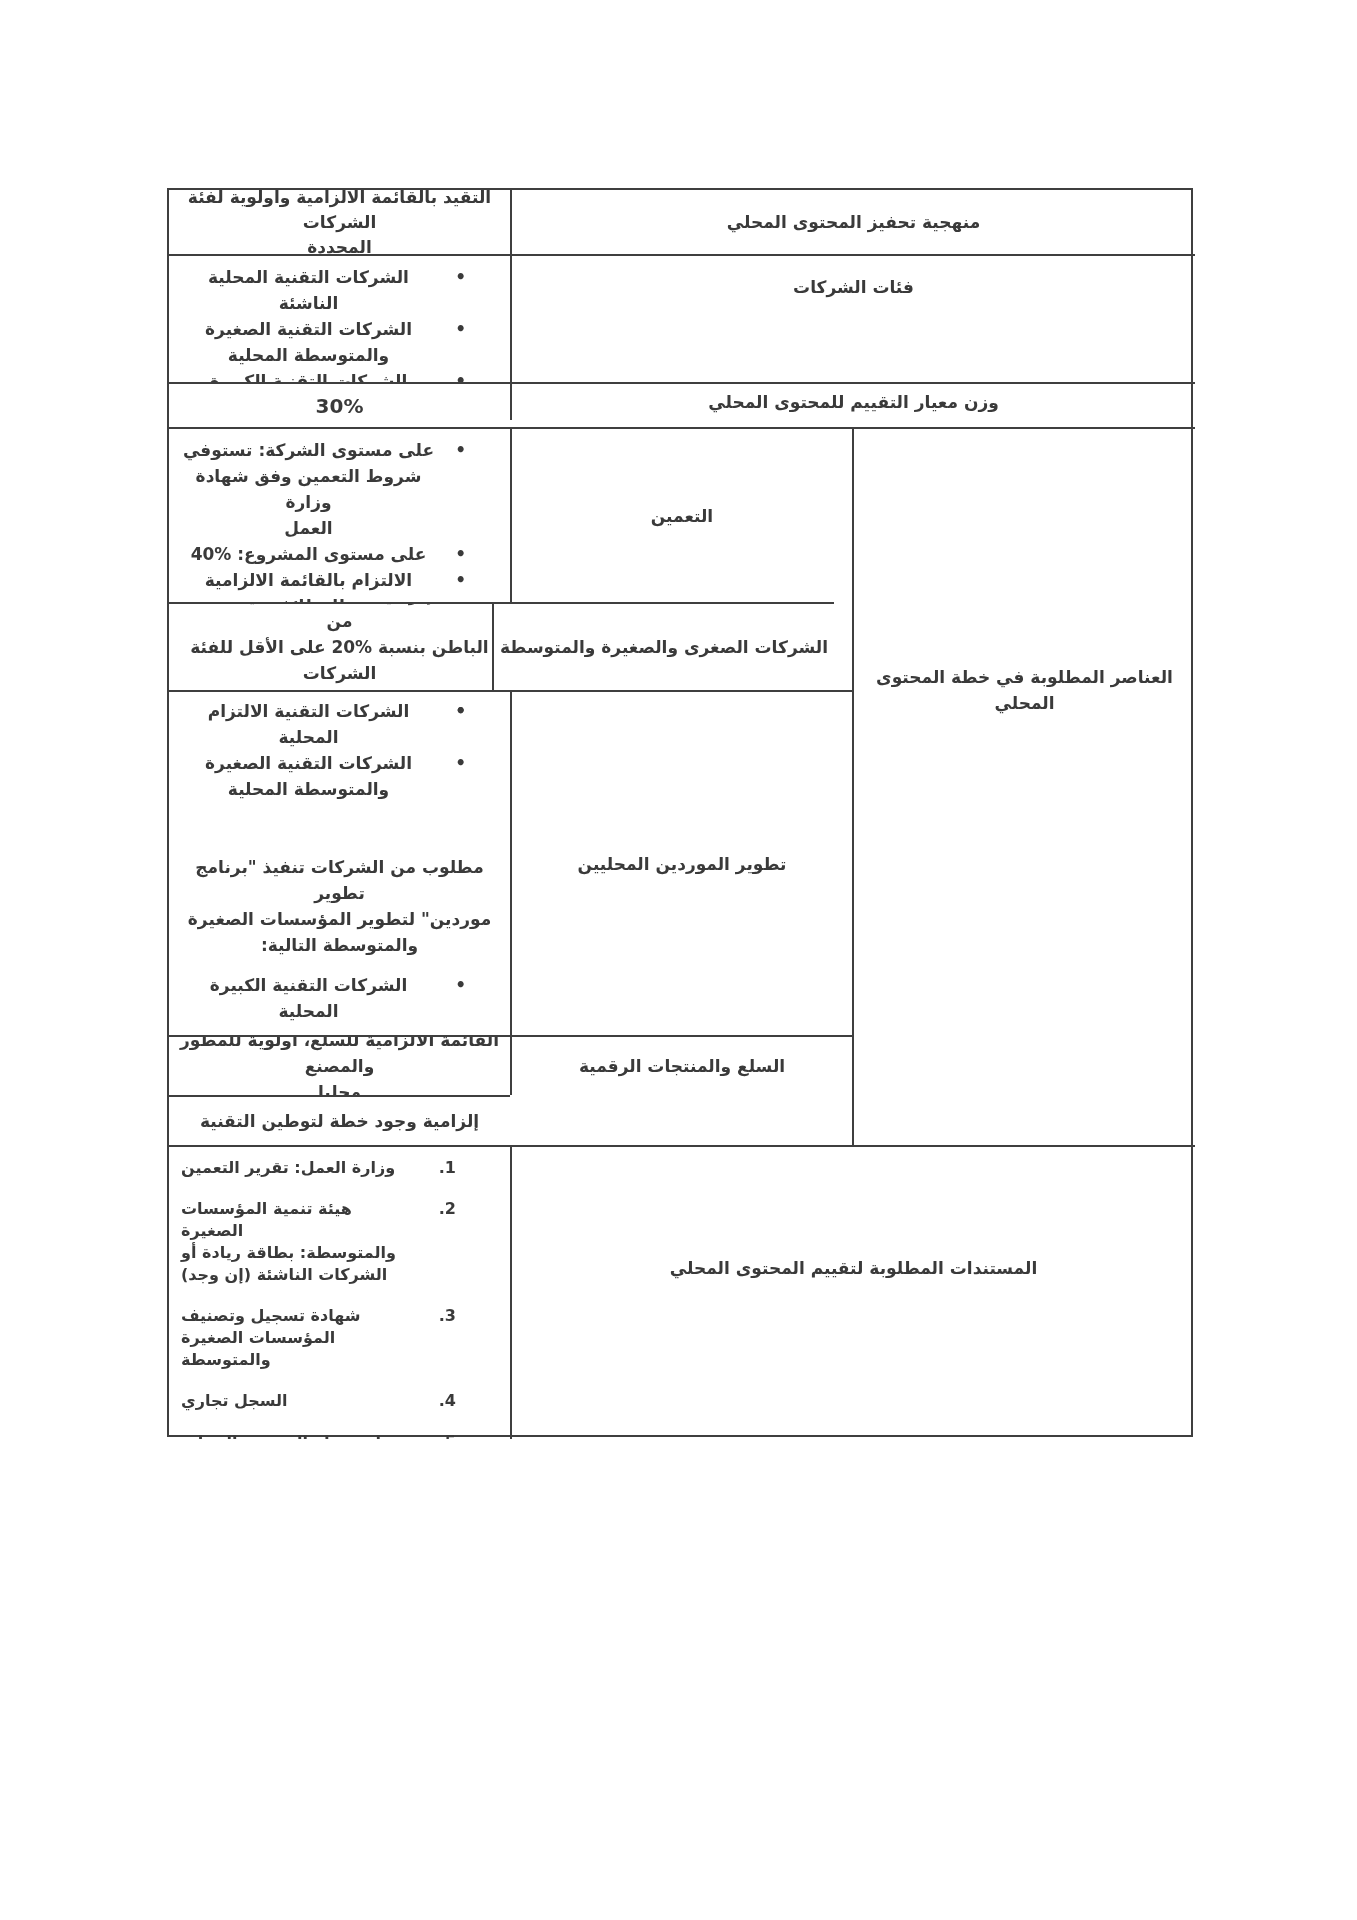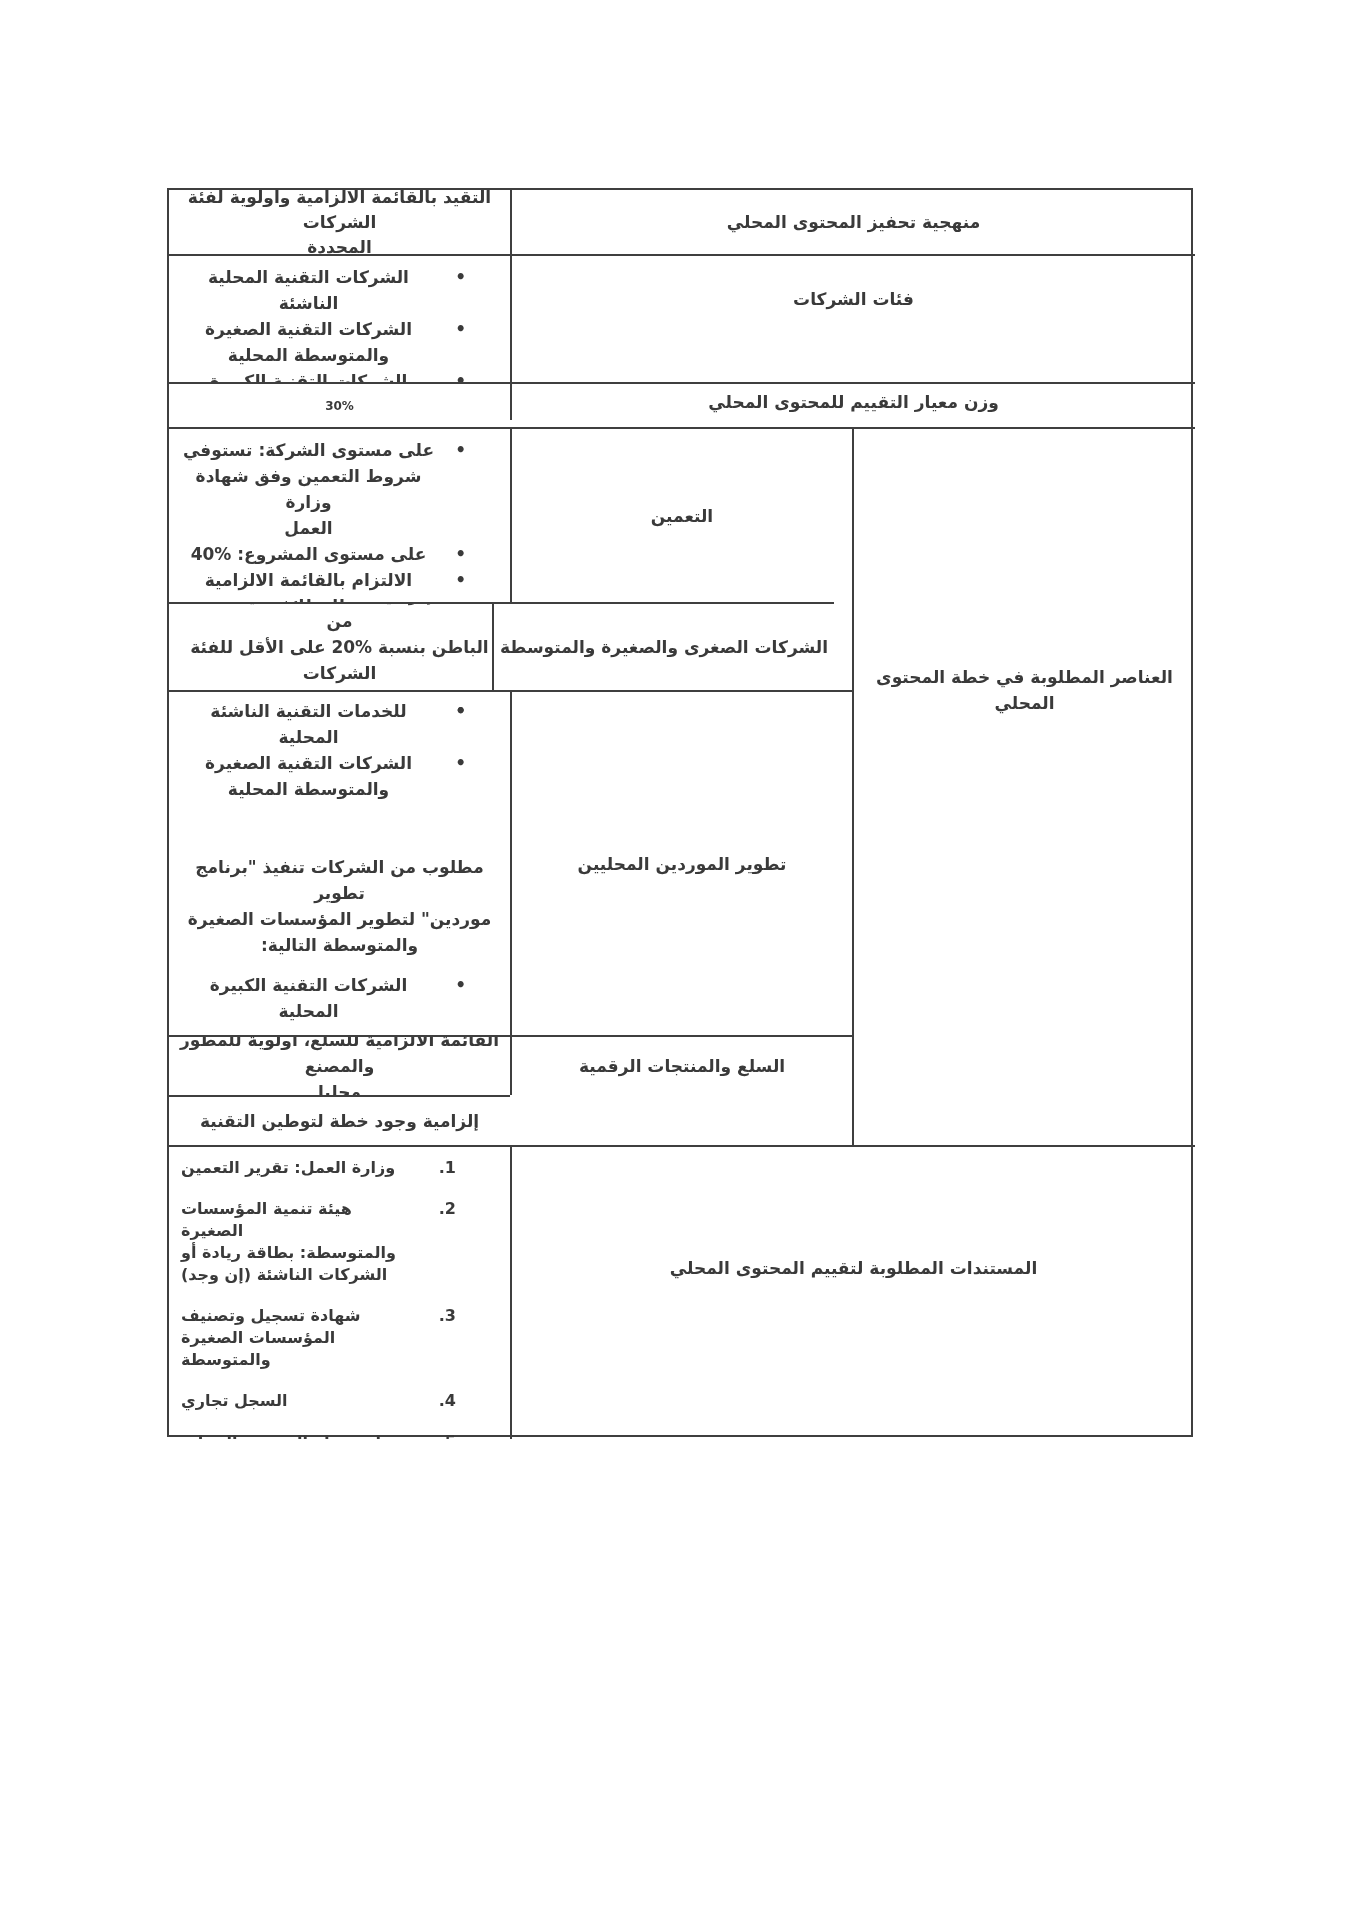--- a/index.html
+++ b/index.html
@@ -14,21 +14,21 @@
   }
   .cell{
     position:absolute;box-sizing:border-box;overflow:hidden;
     font-size:17px;line-height:26px;
   }
   .bl{border-left:2px solid #3f3f3f;}
   .bt{border-top:2px solid #3f3f3f;}
   .center{display:flex;align-items:center;justify-content:center;text-align:center;}
   .topcenter{display:flex;align-items:flex-start;justify-content:center;text-align:center;}
   .pre{white-space:pre-line;}
-  .pct{font-size:12px;}
+  .pct{font-size:20px;}
   
   .b-item{position:relative;padding:0 72px 0 10px;}
   .b-item .mark{position:absolute;right:44px;top:0;}
   .b-item .txt{display:block;text-align:center;white-space:pre-line;}
   .para{margin-top:52px;text-align:center;white-space:pre-line;padding:0 14px;}
   .group2{margin-top:14px;}
   
   .n-item{position:relative;padding:0 98px 0 12px;margin-bottom:19px;font-size:16px;line-height:22px;}
   .n-item .mark{position:absolute;right:54px;top:0;}
   .n-item .txt{display:block;text-align:left;white-space:pre-line;}
@@ -40,21 +40,21 @@
 <div class="doc-table">
 
   <div class="cell bl center" style="left:341px;top:0;width:685px;height:64px;">
     <span>منهجية تحفيز المحتوى المحلي</span>
   </div>
   <div class="cell center pre" style="left:0;top:0;width:341px;height:64px;line-height:25px;">
     <span class="pre">التقيد بالقائمة الالزامية وأولوية لفئة الشركات
 المحددة</span>
   </div>
 
-  <div class="cell bl bt topcenter" style="left:341px;top:64px;width:685px;height:128px;padding-top:30px;">
+  <div class="cell bl bt topcenter" style="left:341px;top:64px;width:685px;height:128px;padding-top:18px;">
     <span>فئات الشركات</span>
   </div>
   <div class="cell bt pad-list" style="left:0;top:64px;width:341px;height:128px;">
     <div class="b-item">
       <span class="mark">•</span>
       <span class="txt">الشركات التقنية المحلية الناشئة</span>
     </div>
     <div class="b-item">
       <span class="mark">•</span>
       <span class="txt">الشركات التقنية الصغيرة
@@ -109,21 +109,21 @@
 
   <div class="cell bl bt center" style="left:341px;top:500px;width:342px;height:345px;text-align:right;">
     <span>تطوير الموردين المحليين</span>
   </div>
   <div class="cell bt" style="left:0;top:500px;width:341px;height:345px;padding-top:6px;">
     <div class="b-item">
       <span class="mark">•</span>
     </div>
     <div class="b-item">
       <span class="mark">•</span>
-      <span class="txt">للخدمات التقنية الناشئة المحلية</span>
+      <span class="txt">الشركات التقنية الالتزام المحلية</span>
     </div>
     <div class="b-item">
       <span class="mark">•</span>
       <span class="txt">الشركات التقنية الصغيرة
 والمتوسطة المحلية</span>
     </div>
     <div class="para">مطلوب من الشركات تنفيذ "برنامج تطوير
 موردين" لتطوير المؤسسات الصغيرة
 والمتوسطة التالية:</div>
     <div class="group2">

